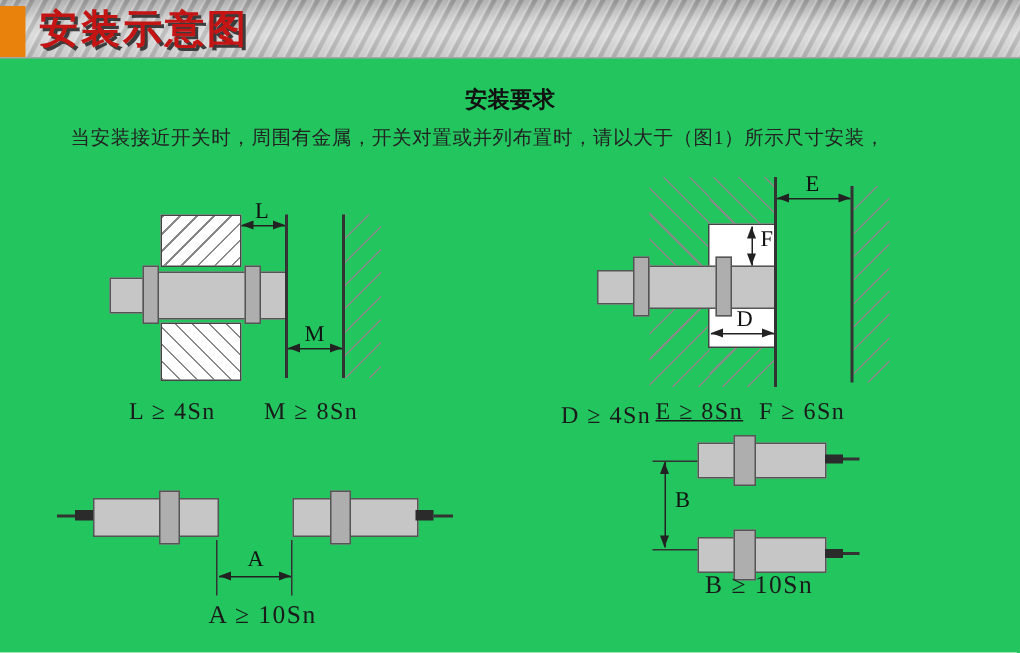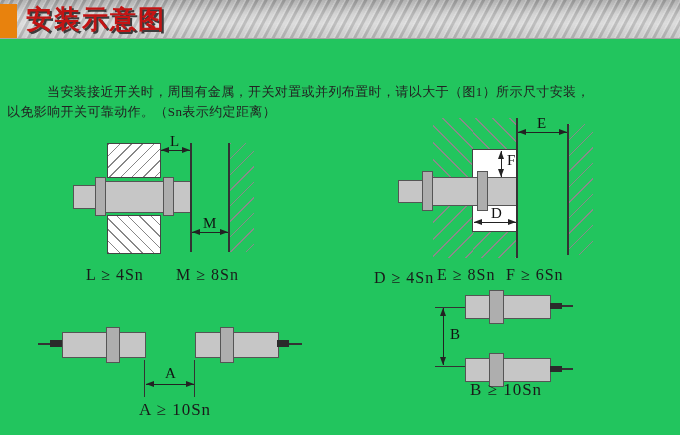--- a/index.html
+++ b/index.html
@@ -59,22 +59,22 @@
 </head>
 <body>
 
 <div id="screen">
 
   <header class="banner">
     <div class="accent"></div>
     <h1 class="title">安装示意图</h1>
   </header>
 
+  <h2 class="heading">安装要求</h2>
   <p class="line l1">当安装接近开关时，周围有金属，开关对置或并列布置时，请以大于（图1）所示尺寸安装，</p>
-  <p class="line l2">以免影响开关可靠动作。（Sn表示约定距离）</p>
 
   <section>
     <div class="blk h-f" style="left:107px;top:143px;width:52px;height:33px;"></div>
     <div class="blk h-b" style="left:107px;top:215px;width:52px;height:37px;"></div>
     <div class="sbody" style="left:73px;top:185px;width:21px;height:22px;"></div>
     <div class="sbody" style="left:105px;top:181px;width:85px;height:30px;"></div>
     <div class="snut" style="left:95px;top:177px;width:9px;height:37px;"></div>
     <div class="snut" style="left:163px;top:177px;width:9px;height:37px;"></div>
     <div class="vline" style="left:190px;top:143px;height:109px;"></div>
     <div class="wall" style="left:228px;top:143px;width:24px;height:109px;"></div>
@@ -98,21 +98,21 @@
     <div class="snut" style="left:477px;top:171px;width:9px;height:38px;"></div>
     <div class="vline" style="left:516px;top:118px;height:140px;"></div>
     <div class="wall" style="left:567px;top:124px;width:24px;height:131px;"></div>
     <div class="dim-h" style="left:518px;top:132px;width:49px;"></div>
     <div class="dlabel" style="left:537px;top:115px;">E</div>
     <div class="dim-v" style="left:501px;top:151px;height:26px;"></div>
     <div class="dlabel" style="left:507px;top:152px;">F</div>
     <div class="dim-h" style="left:474px;top:222px;width:42px;"></div>
     <div class="dlabel" style="left:491px;top:205px;">D</div>
     <div class="cap" style="left:374px;top:269px;">D ≥ 4Sn</div>
-    <div class="cap" style="left:437px;top:266px;">E ≥ 8Sn</div>
+    <div class="cap" style="left:437px;top:266px;text-decoration:underline;">E ≥ 8Sn</div>
     <div class="cap" style="left:506px;top:266px;">F ≥ 6Sn</div>
   </section>
 
   <section>
     <div class="cableL" style="left:38px;top:343px;width:13px;height:2px;"></div>
     <div class="cableT" style="left:50px;top:340px;width:12px;height:7px;"></div>
     <div class="sbody" style="left:62px;top:332px;width:82px;height:24px;"></div>
     <div class="snut" style="left:106px;top:327px;width:12px;height:34px;"></div>
     <div class="sbody" style="left:195px;top:332px;width:82px;height:24px;"></div>
     <div class="snut" style="left:220px;top:327px;width:12px;height:34px;"></div>

